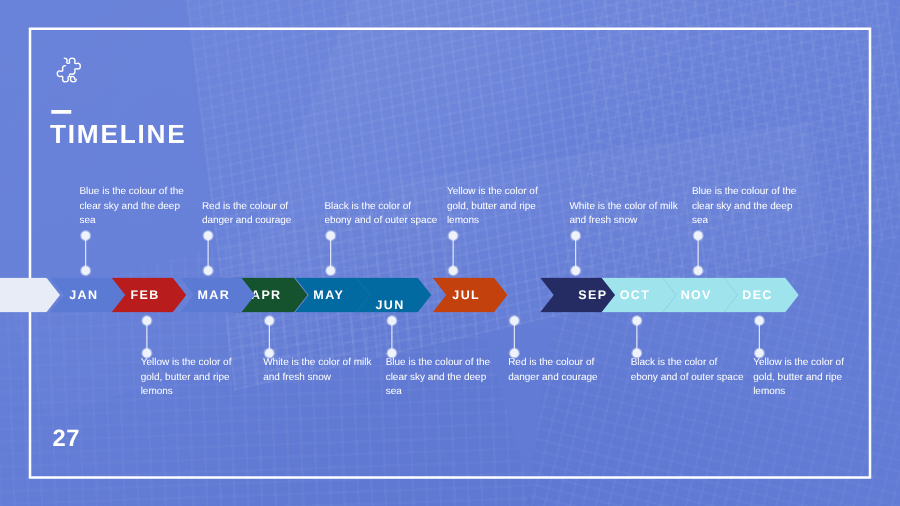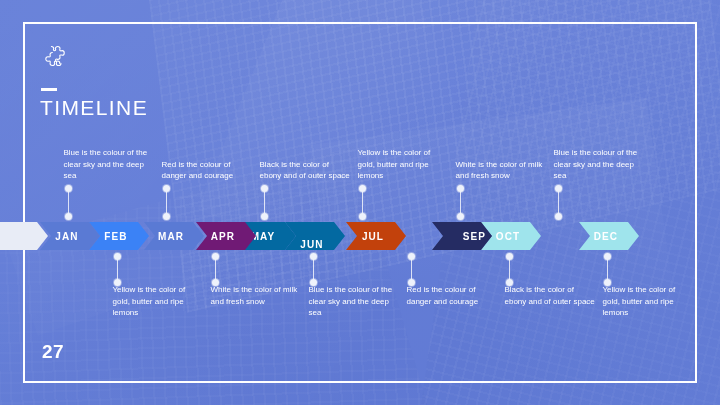--- a/index.html
+++ b/index.html
@@ -73,21 +73,21 @@
     position:absolute;left:23px;top:22px;width:674px;height:361px;
     border:2px solid #ffffff;box-sizing:border-box;
     pointer-events:none;
   }
 
   
   #puzzle-icon{position:absolute;left:41px;top:42px;width:28px;height:28px;}
   #title-rule{position:absolute;left:41px;top:88px;width:16px;height:3px;background:#fff;}
   #page-title{
     position:absolute;left:40px;top:96px;
-    color:#ffffff;font-size:21px;font-weight:normal;letter-spacing:1.4px;
+    color:#ffffff;font-size:21px;font-weight:bold;letter-spacing:1.4px;
   }
   #page-number{
     position:absolute;left:42px;top:341px;
     color:#ffffff;font-size:19px;font-weight:bold;letter-spacing:.5px;
   }
 
   
   #timeline{position:absolute;left:0;top:0;width:720px;height:405px;}
 
   .chev{
@@ -146,37 +146,37 @@
       <div class="chev start" style="left: -14px; width: 62px; background: rgb(232, 236, 246);"></div>
       <div class="chev notch" style="left: 40px; width: 60px; background: rgb(90, 122, 212); z-index: 30;">
         <span class="chev-label">JAN</span>
       </div>
       <div class="connector" style="left: 67.5px; top: 188px; height: 28px; z-index: 40;"></div>
       <div class="dot" style="left: 64.5px; top: 185px; z-index: 45;"></div>
       <div class="dot" style="left: 64.5px; top: 213px; z-index: 45;"></div>
       <div class="caption above" style="left: 63.5px; top: 0px; height: 182px; display: flex; align-items: flex-end;">
         <span>Blue is the colour of the clear sky and the deep sea</span>
       </div>
-      <div class="chev notch" style="left: 89px; width: 60px; background: #3b82f6; z-index: 29;">
+      <div class="chev notch" style="left: 89px; width: 60px; background: #b91c1c; z-index: 29;">
         <span class="chev-label">FEB</span>
       </div>
       <div class="connector" style="left: 116.5px; top: 256px; height: 26px; z-index: 40;"></div>
       <div class="dot" style="left: 113.5px; top: 253px; z-index: 45;"></div>
       <div class="dot" style="left: 113.5px; top: 279px; z-index: 45;"></div>
       <div class="caption below" style="left: 112.5px; top: 284px;"><span>Yellow is the color of gold, butter and ripe lemons</span></div>
       <div class="chev notch" style="left: 144px; width: 60px; background: rgb(90, 122, 212); z-index: 28;">
         <span class="chev-label">MAR</span>
       </div>
       <div class="connector" style="left: 165.5px; top: 188px; height: 28px; z-index: 40;"></div>
       <div class="dot" style="left: 162.5px; top: 185px; z-index: 45;"></div>
       <div class="dot" style="left: 162.5px; top: 213px; z-index: 45;"></div>
       <div class="caption above" style="left: 161.5px; top: 0px; height: 182px; display: flex; align-items: flex-end;">
         <span>Red is the colour of danger and courage</span>
       </div>
-      <div class="chev notch" style="left: 196px; width: 60px; background: #701a75; z-index: 27;">
+      <div class="chev notch" style="left: 186px; width: 60px; background: #14532d; z-index: 27;">
         <span class="chev-label">APR</span>
       </div>
       <div class="connector" style="left: 214.5px; top: 256px; height: 26px; z-index: 40;"></div>
       <div class="dot" style="left: 211.5px; top: 253px; z-index: 45;"></div>
       <div class="dot" style="left: 211.5px; top: 279px; z-index: 45;"></div>
       <div class="caption below" style="left: 210.5px; top: 284px;"><span>White is the color of milk and fresh snow</span></div>
       <div class="chev notch" style="left: 236px; width: 60px; background: #0369a1; z-index: 26;">
         <span class="chev-label">MAY</span>
       </div>
       <div class="connector" style="left: 263.5px; top: 188px; height: 28px; z-index: 40;"></div>
@@ -214,20 +214,23 @@
       <div class="caption above" style="left: 455.5px; top: 0px; height: 182px; display: flex; align-items: flex-end;">
         <span>White is the color of milk and fresh snow</span>
       </div>
       <div class="chev notch" style="left: 481px; width: 60px; background: rgb(159, 228, 236); z-index: 21;">
         <span class="chev-label">OCT</span>
       </div>
       <div class="connector" style="left: 508.5px; top: 256px; height: 26px; z-index: 40;"></div>
       <div class="dot" style="left: 505.5px; top: 253px; z-index: 45;"></div>
       <div class="dot" style="left: 505.5px; top: 279px; z-index: 45;"></div>
       <div class="caption below" style="left: 504.5px; top: 284px;"><span>Black is the color of ebony and of outer space</span></div>
+      <div class="chev notch" style="left: 530px; width: 60px; background: rgb(159, 228, 236); z-index: 20;">
+        <span class="chev-label">NOV</span>
+      </div>
       <div class="connector" style="left: 557.5px; top: 188px; height: 28px; z-index: 40;"></div>
       <div class="dot" style="left: 554.5px; top: 185px; z-index: 45;"></div>
       <div class="dot" style="left: 554.5px; top: 213px; z-index: 45;"></div>
       <div class="caption above" style="left: 553.5px; top: 0px; height: 182px; display: flex; align-items: flex-end;">
         <span>Blue is the colour of the clear sky and the deep sea</span>
       </div>
       <div class="chev notch" style="left: 579px; width: 60px; background: rgb(159, 228, 236); z-index: 19;">
         <span class="chev-label">DEC</span>
       </div>
       <div class="connector" style="left: 606.5px; top: 256px; height: 26px; z-index: 40;"></div>

